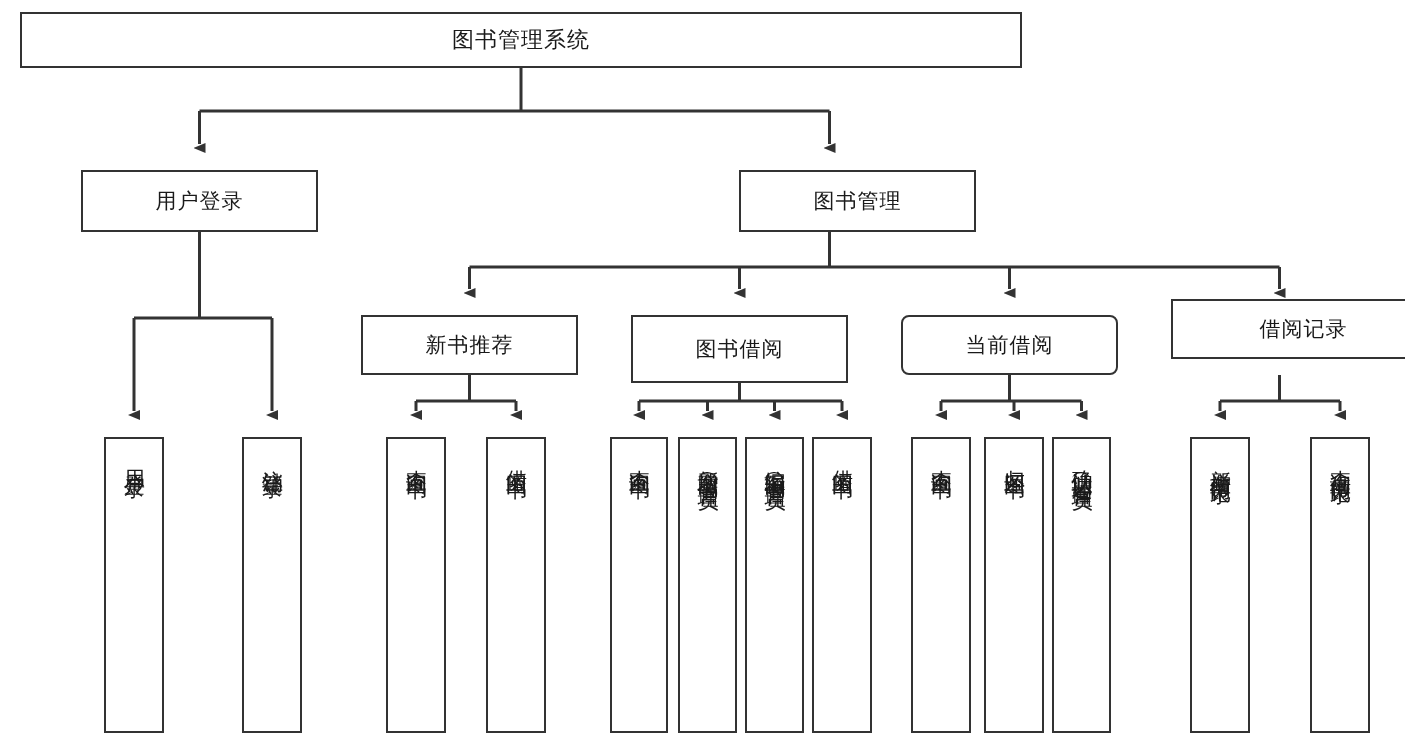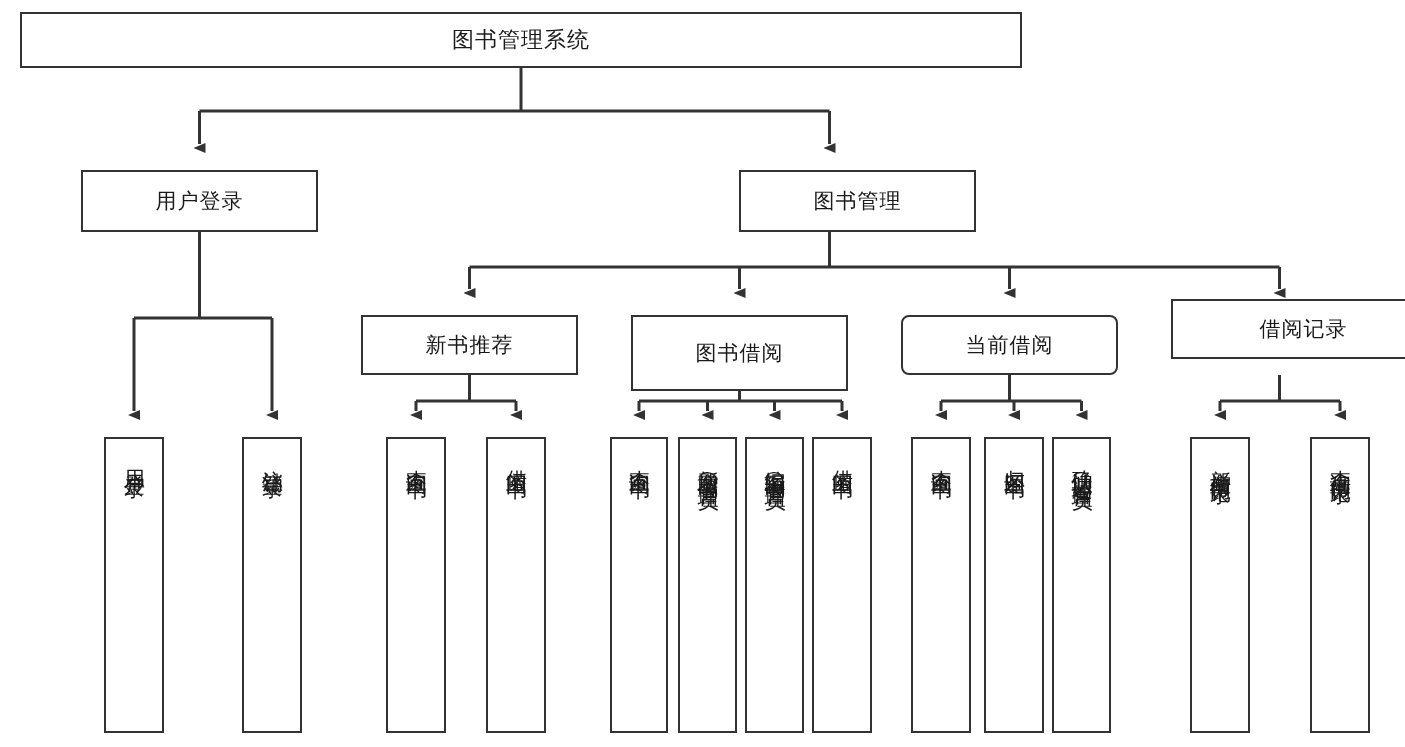--- a/index.html
+++ b/index.html
@@ -125,21 +125,21 @@
       </div>
       <div class="node horizontal" style="left: 81px; top: 170px; width: 237px; height: 62px;">
         <span class="label">用户登录</span>
       </div>
       <div class="node horizontal" style="left: 739px; top: 170px; width: 237px; height: 62px;">
         <span class="label">图书管理</span>
       </div>
       <div class="node horizontal" style="left: 361px; top: 315px; width: 217px; height: 60px;">
         <span class="label">新书推荐</span>
       </div>
-      <div class="node horizontal" style="left: 631px; top: 315px; width: 217px; height: 76px;">
+      <div class="node horizontal" style="left: 631px; top: 315px; width: 217px; height: 68px;">
         <span class="label">图书借阅</span>
       </div>
       <div class="node horizontal" style="left: 901px; top: 315px; width: 217px; height: 60px; border-radius: 8px;">
         <span class="label">当前借阅</span>
       </div>
       <div class="node horizontal" style="left: 1171px; top: 299px; width: 241px; height: 60px; padding-left: 24px;">
         <span class="label">借阅记录</span>
       </div>
       <div class="node vertical" style="left: 104px; top: 437px; width: 60px; height: 296px;">
         <span class="label">用户登录</span>

